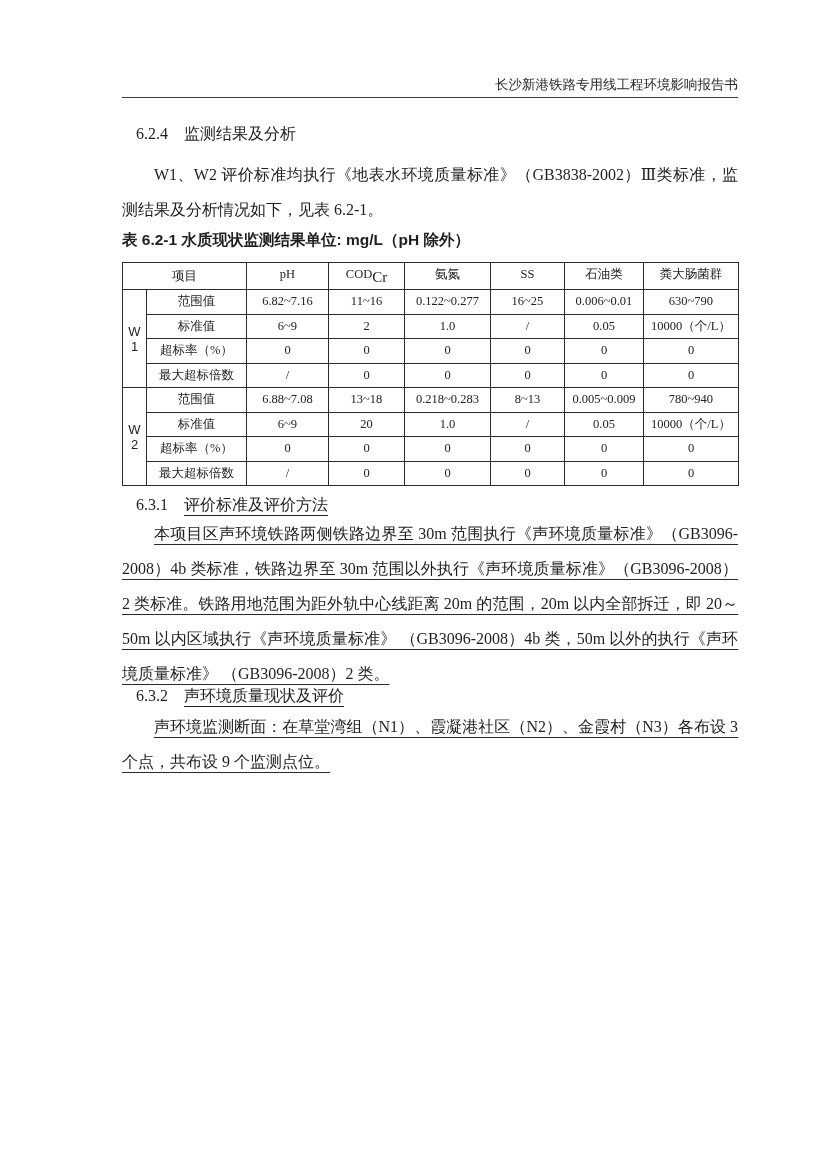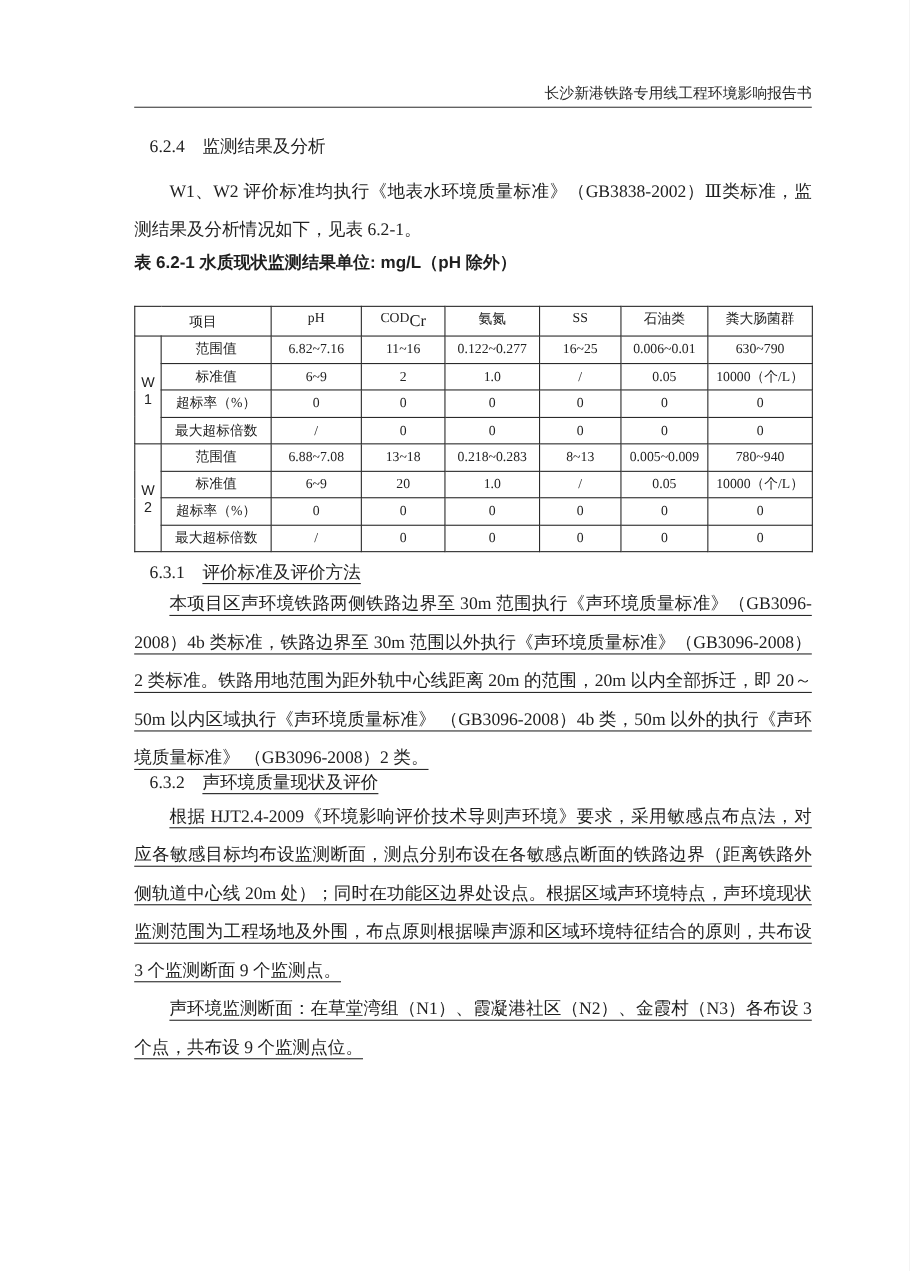--- a/index.html
+++ b/index.html
@@ -48,21 +48,21 @@
     text-decoration-color:#2a2a2a;
   }
   .table-caption{
     margin:1px 0 0 0;
     font-size:15.5px;
     font-weight:bold;
     line-height:24px;
     font-family:"Liberation Sans","DejaVu Sans",sans-serif;
   }
   table.data{
-    margin-top:26px;
+    margin-top:10px;
     border-collapse:collapse;
     width:616px;
     table-layout:fixed;
     font-size:12.5px;
     color:#222;
   }
   table.data th, table.data td{
     border:1px solid #2b2b2b;
     text-align:center;
     vertical-align:middle;
@@ -231,19 +231,18 @@
       </table>
 
 
 
     <h3 class="h-631"><span class="num">6.3.1</span><span class="h-title-underline">评价标准及评价方法</span></h3>
 
     <p class="body underlined p3">本项目区声环境铁路两侧铁路边界至 30m 范围执行《声环境质量标准》（GB3096-2008）4b 类标准，铁路边界至 30m 范围以外执行《声环境质量标准》（GB3096-2008）2 类标准。铁路用地范围为距外轨中心线距离 20m 的范围，20m 以内全部拆迁，即 20～50m 以内区域执行《声环境质量标准》 （GB3096-2008）4b 类，50m 以外的执行《声环境质量标准》 （GB3096-2008）2 类。</p>
 
     <h3 class="h-632"><span class="num">6.3.2</span><span class="h-title-underline">声环境质量现状及评价</span></h3>
 
-    <p class="body underlined">根据 HJT2.4-2009《环境影响评价技术导则声环境》要求，采用敏感点布点法，对应各敏感目标均布设监测断面，测点分别布设在各敏感点断面的铁路边界（距离铁路外侧轨道中心线 20m 处）；同时在功能区边界处设点。根据区域声环境特点，声环境现状监测范围为工程场地及外围，布点原则根据噪声源和区域环境特征结合的原则，共布设 3 个监测断面 9 个监测点。</p>
 
     <p class="body underlined">声环境监测断面：在草堂湾组（N1）、霞凝港社区（N2）、金霞村（N3）各布设 3 个点，共布设 9 个监测点位。</p>
 
   </div>
 
 </div>
 
 </body></html>

